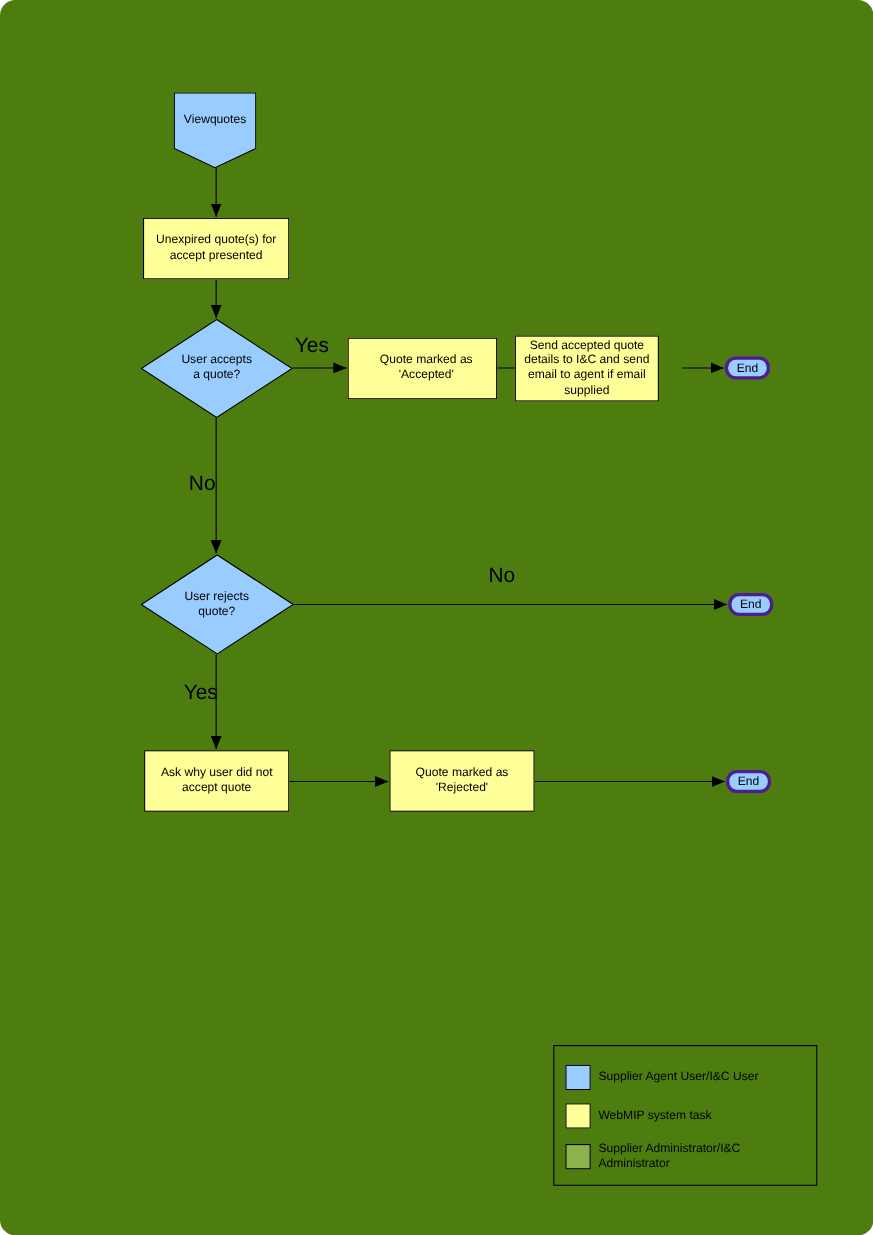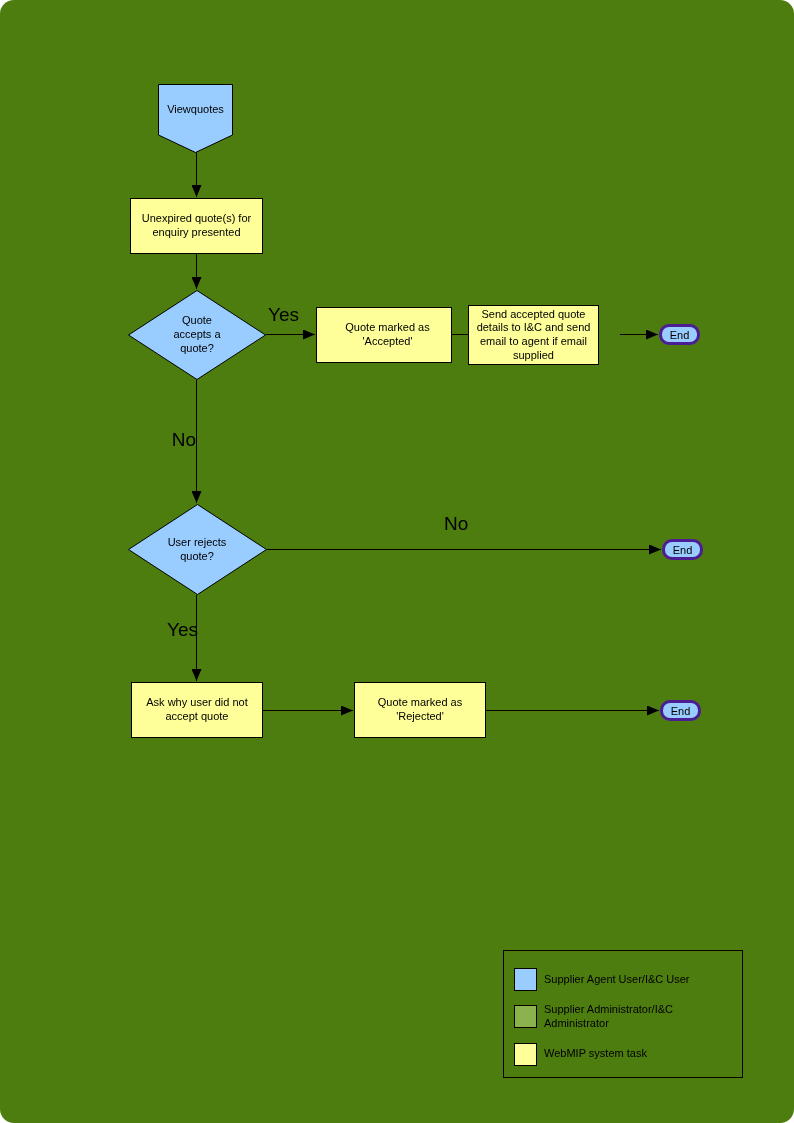--- a/index.html
+++ b/index.html
@@ -109,28 +109,28 @@
   </svg>
 
   <div class="shape-node" style="left:158px; top:84px; width:75px; height:69px;">
     <svg width="75" height="69" viewBox="0 0 75 69">
       <polygon points="0.5,0.5 74.5,0.5 74.5,51 37.5,68.5 0.5,51" stroke="#000" stroke-width="1" fill="#99CCFF"></polygon>
     </svg>
     <span class="shape-label" style="left:0; top:0; width:75px; height:51px;">Viewquotes</span>
   </div>
 
   <div class="process" style="left: 130px; top: 198px; width: 133px; height: 56px; background: rgb(255, 255, 153);">
-    <span>Unexpired quote(s) for enquiry presented</span>
+    <span>Unexpired quote(s) for accept presented</span>
   </div>
 
   <div class="shape-node" style="left:128px; top:290px; width:138px; height:90px;">
     <svg width="138" height="90" viewBox="0 0 138 90">
       <polygon points="69,0.5 137.5,45 69,89.5 0.5,45" stroke="#000" stroke-width="1" fill="#99CCFF"></polygon>
     </svg>
-    <span class="shape-label" style="left:34px; top:0; width:70px; height:90px;">Quote accepts a quote?</span>
+    <span class="shape-label" style="left:34px; top:0; width:70px; height:90px;">User accepts a quote?</span>
   </div>
 
   <div class="process" style="left: 316px; top: 307px; width: 136px; height: 56px; background: rgb(255, 255, 153); padding-left: 13px;">
     <span>Quote  marked as 'Accepted'</span>
   </div>
 
   <div class="process tight" style="left: 468px; top: 305px; width: 131px; height: 60px; background: rgb(255, 255, 153);">
     <span>Send accepted quote details to I&amp;C and send email to agent if email supplied</span>
   </div>
 
@@ -165,22 +165,22 @@
   <div class="edge-label right-align" style="left:156px; top:430px; width:40px;">No</div>
   <div class="edge-label" style="left:444px; top:514px;">No</div>
   <div class="edge-label right-align" style="left:150px; top:620px; width:48px;">Yes</div>
 
   <div class="legend">
     <div class="legend-item">
       <span class="legend-swatch" style="background: rgb(153, 204, 255);"></span>
       <span class="legend-label">Supplier Agent User/I&amp;C User</span>
     </div>
     <div class="legend-item">
+      <span class="legend-swatch" style="background: rgb(255, 255, 153);"></span>
+      <span class="legend-label">WebMIP system task</span>
+    </div>
+    <div class="legend-item">
       <span class="legend-swatch" style="background: rgb(140, 178, 78);"></span>
       <span class="legend-label">Supplier Administrator/I&amp;C Administrator</span>
-    </div>
-    <div class="legend-item">
-      <span class="legend-swatch" style="background: rgb(255, 255, 153);"></span>
-      <span class="legend-label">WebMIP system task</span>
     </div>
   </div>
 
 </div>
 
 </body></html>

